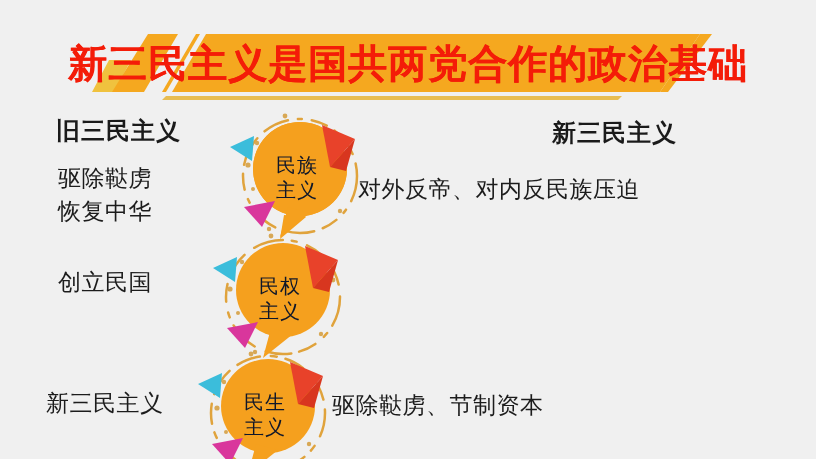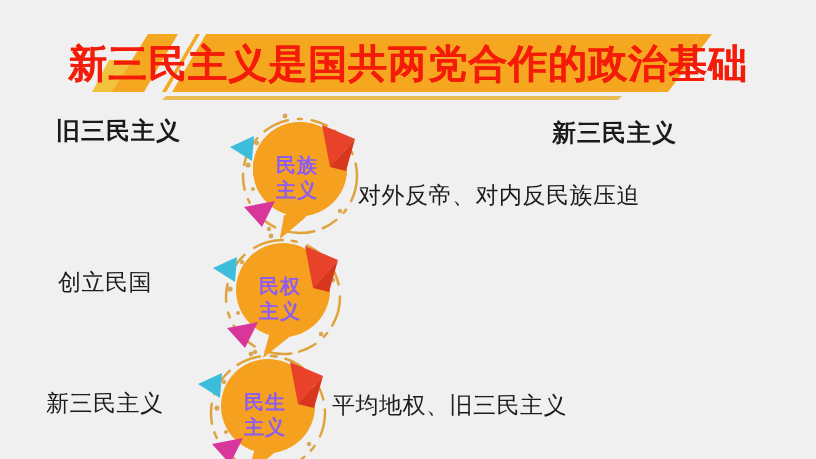--- a/index.html
+++ b/index.html
@@ -84,21 +84,21 @@
   
   .right-text {
     position: absolute;
     font-size: 23px;
     color: #1c1c1c;
     line-height: 33px;
     white-space: pre-line;
     text-align: left;
     letter-spacing: 0.5px;
   }
-  #right-1 { left: 358px; top: 179px; }
+  #right-1 { left: 358px; top: 173px; }
   #right-2 { left: 352px; top: 252px; }
   #right-3 { left: 332px; top: 389px; }
 
   
   .badge {
     position: absolute;
     width: 150px;
     height: 150px;
   }
   .badge svg {
@@ -112,22 +112,22 @@
     position: absolute;
     left: 0;
     top: 0;
     width: 150px;
     height: 150px;
     display: flex;
     flex-direction: column;
     align-items: center;
     justify-content: center;
     font-size: 20px;
-    font-weight: bold;
-    color: #8b5cf6;
+    font-weight: normal;
+    color: #0f172a;
     line-height: 25px;
     white-space: pre-line;
     text-align: center;
     pointer-events: none;
     letter-spacing: 1px;
   }
   #badge-1 { left: 222px; top: 103px; }
   #badge-2 { left: 205px; top: 224px; }
   #badge-3 { left: 190px; top: 340px; }
 </style>
@@ -150,25 +150,27 @@
       <polygon points="700,8 712,8 668,66 660,66" fill="#f5a81f"></polygon>
 
       <polygon points="166,70 622,70 618,74 162,74" fill="#e8bd52"></polygon>
     </svg>
     <div id="title-text">新三民主义是国共两党合作的政治基础</div>
   </div>
 
   <div class="col-head" id="head-old">旧三民主义</div>
   <div class="col-head" id="head-new">新三民主义</div>
 
+  <div class="left-text" id="left-1">驱除鞑虏
+恢复中华</div>
   <div class="left-text" id="left-2">创立民国</div>
   <div class="left-text" id="left-3">新三民主义</div>
 
   <div class="right-text" id="right-1">对外反帝、对内反民族压迫</div>
-  <div class="right-text" id="right-3">平均地权、旧三民主义</div>
+  <div class="right-text" id="right-3">驱除鞑虏、节制资本</div>
 
   <div class="badge" id="badge-1">
     <svg viewBox="0 0 150 150">
       <circle cx="78" cy="73" r="57" fill="none" stroke="#e0a33c" stroke-width="2.5" stroke-dasharray="26 10 4 10 16 9 30 10" stroke-linecap="round"></circle>
       <circle cx="35" cy="40" r="2.2" fill="#d8a855"></circle>
       <circle cx="26" cy="62" r="2.6" fill="#d8a855"></circle>
       <circle cx="31" cy="86" r="2.0" fill="#d8a855"></circle>
       <circle cx="63" cy="13" r="2.4" fill="#d8a855"></circle>
       <circle cx="126" cy="52" r="2.4" fill="#d8a855"></circle>
       <circle cx="118" cy="108" r="2.2" fill="#d8a855"></circle>

